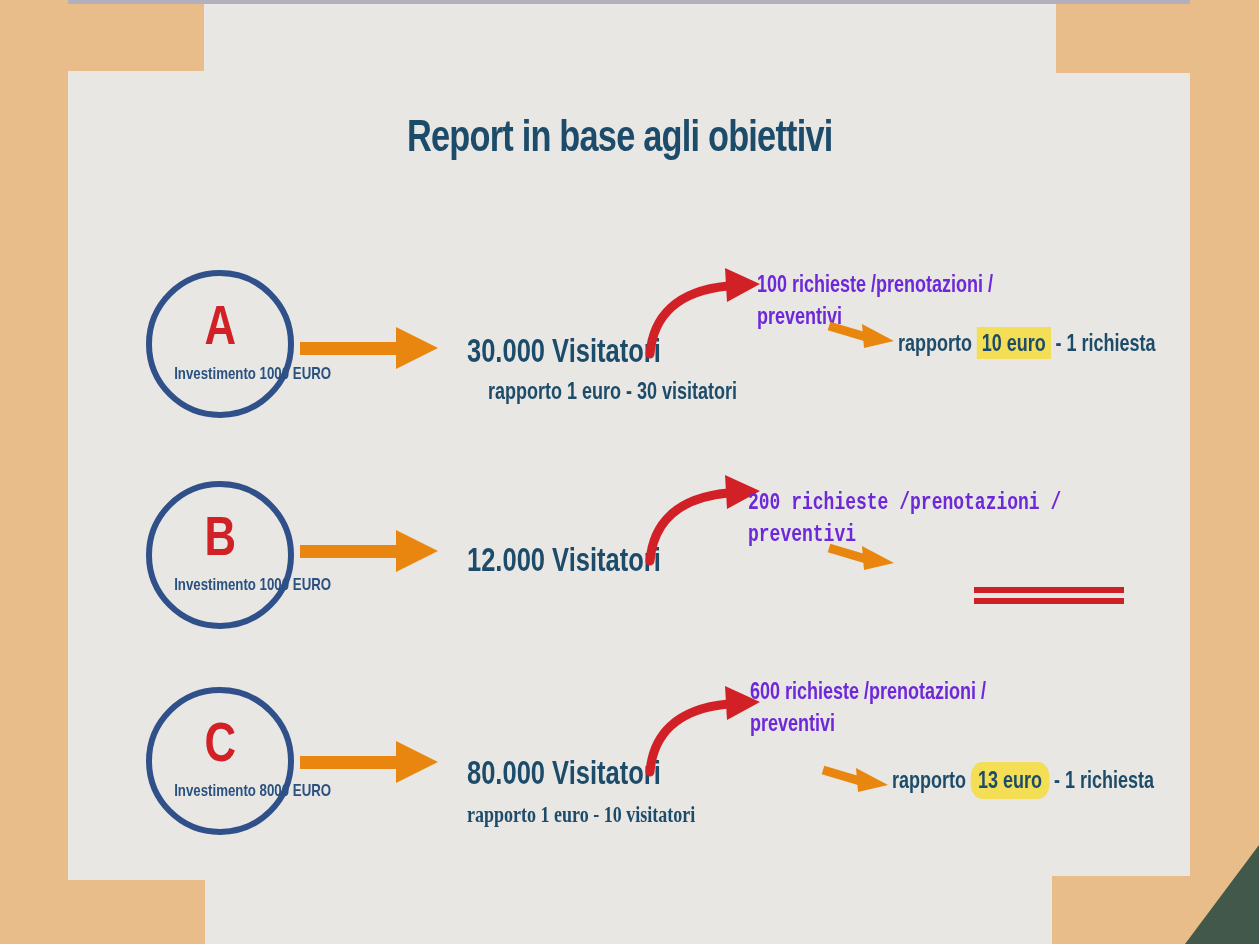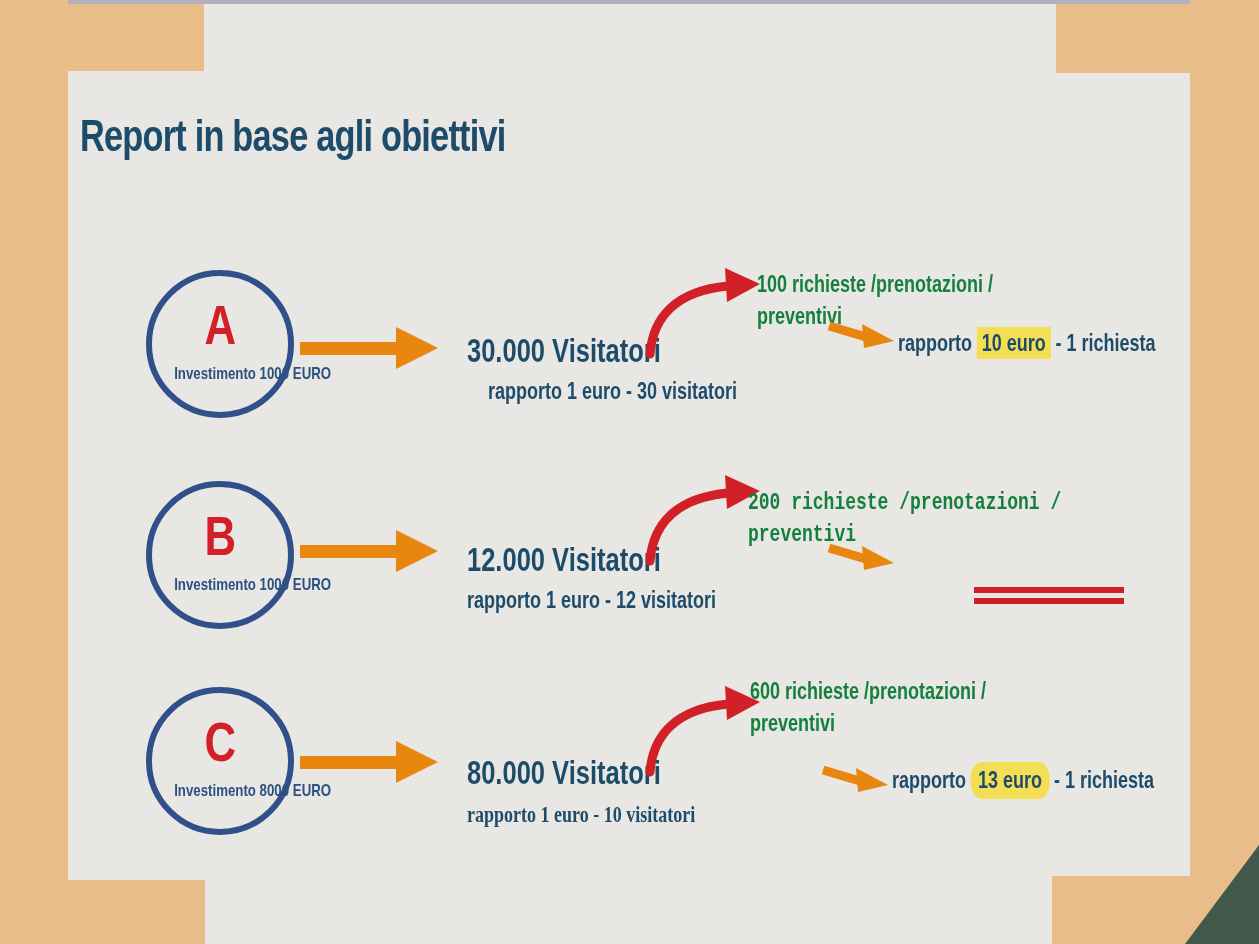--- a/index.html
+++ b/index.html
@@ -20,22 +20,22 @@
   .corner-triangle {
     position:absolute; left:1185px; top:845px; width:74px; height:99px;
     background:#42584a; clip-path:polygon(100% 0, 100% 100%, 0 100%);
   }
 
   
   .cx  { display:inline-block; transform:scaleX(0.75); transform-origin:0 50%; white-space:nowrap; }
   .cxc { display:inline-block; transform:scaleX(0.78); transform-origin:50% 50%; white-space:nowrap; }
 
   .title {
-    position:absolute; left:0; top:111px; width:1240px; 
-    color:#1d4c6a; font-size:44px; font-weight:bold; letter-spacing:-1px;margin-left:20px;
+    position:absolute; left:0; top:111px; width:1240px; text-align:center;
+    color:#1d4c6a; font-size:44px; font-weight:bold; letter-spacing:-1px;
   }
 
   .circle {
     position:absolute; left:146px; width:148px; height:148px; box-sizing:border-box;
     border:6px solid #30508a; border-radius:50%; text-align:center;
   }
   .circle .letter {
     position:absolute; top:20px; left:0; width:100%;
     color:#d22027; font-size:56px; line-height:58px; font-weight:bold;
   }
@@ -50,21 +50,21 @@
 
   .visitors { position:absolute; left:467px; color:#1d4c6a; font-size:34px; font-weight:bold; }
   #rowA-visitors { top:331px; } #rowB-visitors { top:540px; } #rowC-visitors { top:753px; }
 
   .vratio { position:absolute; left:467px; color:#1d4c6a; font-size:24px; font-weight:bold; }
   #rowA-vratio { top:377px;margin-left:21px; } #rowB-vratio { top:586px; } #rowC-vratio { top:801px;font-family:Liberation Serif, serif; }
 
   .red-arrow { position:absolute; left:640px; width:125px; height:105px; }
   #rowA-redarrow { top:255px; } #rowB-redarrow { top:462px; } #rowC-redarrow { top:673px; }
 
-  .requests { position:absolute; color:#15803d; font-size:24px; font-weight:bold; line-height:32px; }
+  .requests { position:absolute; color:#6d28d9; font-size:24px; font-weight:bold; line-height:32px; }
   #rowA-requests { left:757px; top:268px; }
   #rowB-requests { left:748px; top:487px;font-family:Liberation Mono, monospace; }
   #rowC-requests { left:750px; top:675px; }
 
   .small-arrow { position:absolute; width:70px; height:28px; }
   #rowA-smallarrow { left:826px; top:320px; }
   #rowB-smallarrow { left:826px; top:542px; }
   #rowC-smallarrow { left:820px; top:764px; }
 
   .rapporto { position:absolute; color:#1d4c6a; font-size:24px; font-weight:bold; }
@@ -123,21 +123,20 @@
 
   <div class="circle" id="rowB-circle">
     <div class="letter"><span class="cxc">B</span></div>
     <div class="inv"><span class="cxc">Investimento 1000 EURO</span></div>
   </div>
   <svg class="big-arrow" id="rowB-bigarrow" viewBox="0 0 138 46">
     <rect x="0" y="17" width="100" height="13" fill="#e8860f"></rect>
       <polygon points="96,2 138,23 96,44" fill="#e8860f"></polygon>
   </svg>
   <div class="visitors" id="rowB-visitors"><span class="cx">12.000 Visitatori</span></div>
-  <div class="vratio" id="rowB-vratio"><span class="cx">rapporto 1 euro - 12 visitatori</span></div>
   <svg class="red-arrow" id="rowB-redarrow" viewBox="0 0 125 105">
     <path d="M10,99 C13,62 36,36 88,31" fill="none" stroke="#d22027" stroke-width="9" stroke-linecap="round"></path>
     <polygon points="85,13 120,29 87,47" fill="#d22027"></polygon>
   </svg>
   <div class="requests" id="rowB-requests">
     <div><span class="cx">200 richieste /prenotazioni /</span></div>
     <div><span class="cx">preventivi</span></div>
   </div>
   <svg class="small-arrow" id="rowB-smallarrow" viewBox="0 0 70 28">
     <path d="M3,6 L40,17" fill="none" stroke="#e8860f" stroke-width="9"></path>

